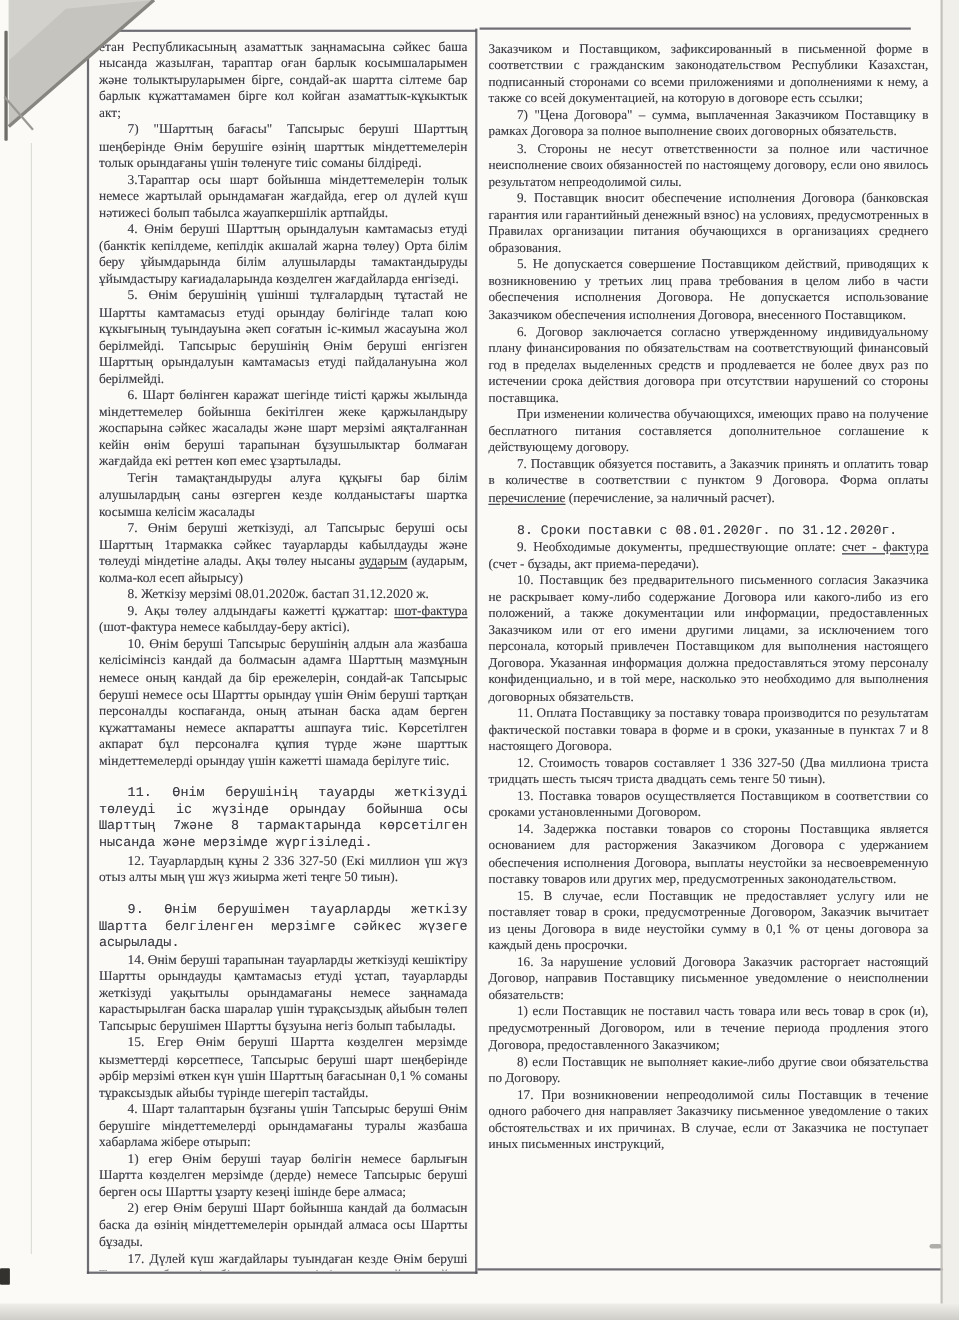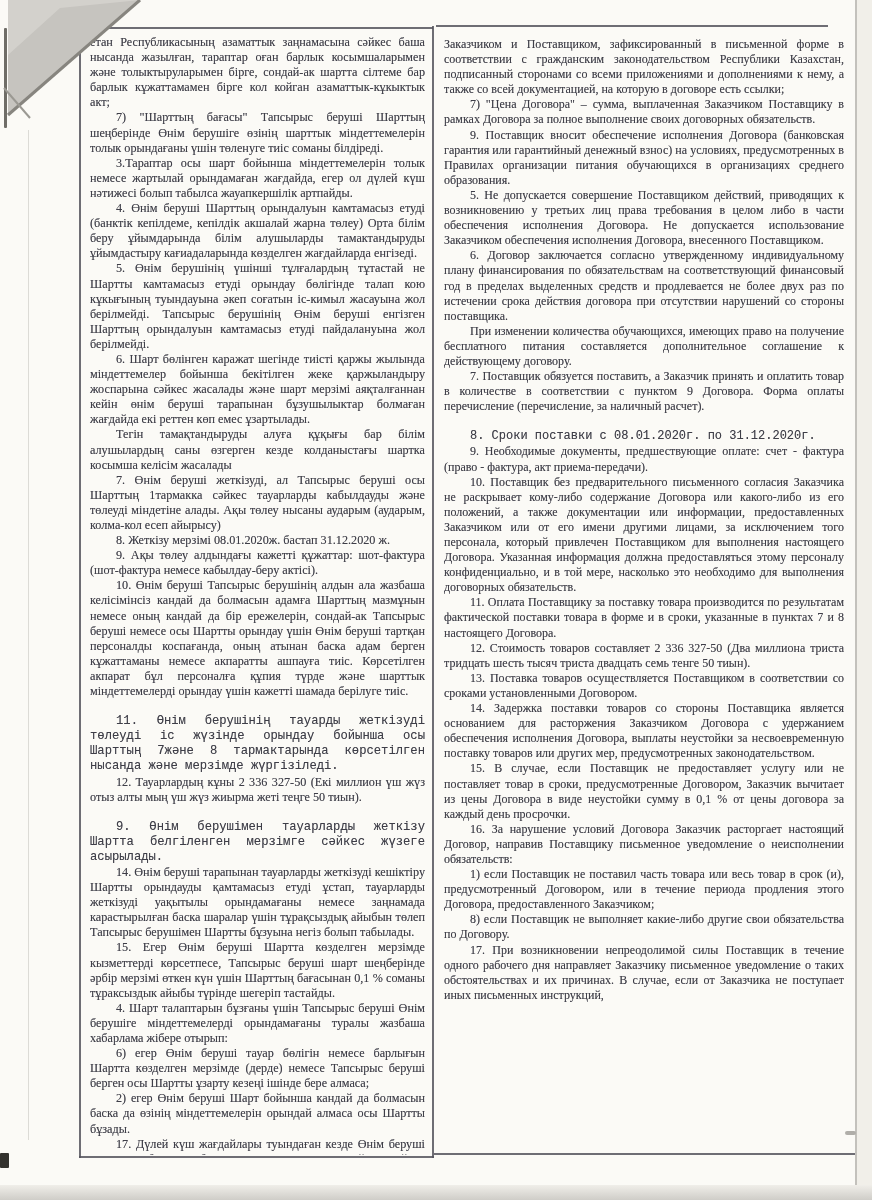--- a/index.html
+++ b/index.html
@@ -27,21 +27,21 @@
     text-align:justify;
     text-shadow:0 0 0.6px rgba(62,62,72,.45);
   }
   .cell-left {left:81px; width:351px;padding:6px 7px 0 9px; box-sizing:border-box;
               font-size:12.2px;line-height:15.1px;}
   .cell-right{left:436px;width:420px;padding:8px 12px 0 8px;box-sizing:border-box;
               font-size:12px;line-height:15.1px;}
   .para{margin:0;text-indent:26px;}
   .para.no-indent{text-indent:0;}
   .para.gap{margin-top:15px;font-family:Liberation Mono, monospace;}
-  .u{text-underline-offset:2px;}
+  .u{text-decoration:underline;text-underline-offset:2px;}
   
   .fold{position:absolute;left:0;top:0;width:150px;height:120px;z-index:5;}
   .edge-dark-left{position:absolute;left:4px;top:28px;width:3px;height:100px;
     background:#56544e;opacity:.85;border-radius:1px;}
   .edge-faint-left{position:absolute;left:28px;top:130px;width:1px;height:1010px;
     background:rgba(110,108,102,.22);}
   .paper-right-line{position:absolute;left:855px;top:0;width:2px;height:1200px;
     background:#c3c1bc;}
   .paper-right-area{position:absolute;left:857px;top:0;width:15px;height:1200px;
     background:#f1efe9;}
@@ -75,37 +75,38 @@
       <p class="para"><span>7. Өнім беруші жеткізуді, ал Тапсырыс беруші осы  Шарттың 1тармакка сәйкес тауарларды кабылдауды  және төлеуді міндетіне алады. Ақы төлеу нысаны </span><span class="u">аударым</span><span>  (аударым, колма-кол есеп айырысу)</span></p>
       <p class="para"><span>8. Жеткізу мерзімі 08.01.2020ж. бастап  31.12.2020 ж.</span></p>
       <p class="para"><span>9. Ақы төлеу алдындағы кажетті құжаттар: </span><span class="u">шот-фактура</span><span> (шот-фактура немесе кабылдау-беру актісі).</span></p>
       <p class="para"><span>10. Өнім беруші Тапсырыс берушінің алдын ала жазбаша келісімінсіз кандай да болмасын адамға Шарттың мазмұнын немесе оның кандай да бір ережелерін, сондай-ак Тапсырыс беруші немесе осы Шартты орындау үшін Өнім беруші тартқан персоналды коспағанда, оның атынан баска адам берген кұжаттаманы немесе акпаратты ашпауға тиіс. Көрсетілген акпарат бұл персоналға құпия түрде және шарттык міндеттемелерді орындау үшін кажетті шамада берілуге тиіс.</span></p>
       <p class="para gap"><span>11. Өнім берушінің тауарды жеткізуді төлеуді іс жүзінде орындау бойынша осы Шарттың 7және 8 тармактарында көрсетілген нысанда және мерзімде жүргізіледі.</span></p>
       <p class="para"><span>12. Тауарлардың кұны 2 336 327-50 (Екі миллион үш жүз отыз алты мың үш жүз жиырма жеті теңге 50 тиын).</span></p>
       <p class="para gap"><span>9. Өнім берушімен тауарларды жеткізу Шартта белгіленген мерзімге сәйкес жүзеге асырылады.</span></p>
       <p class="para"><span>14. Өнім беруші тарапынан тауарларды жеткізуді кешіктіру Шартты орындауды қамтамасыз етуді ұстап, тауарларды жеткізуді уақытылы орындамағаны немесе заңнамада карастырылған баска шаралар үшін тұрақсыздық айыбын төлеп Тапсырыс берушімен Шартты бұзуына негіз болып табылады.</span></p>
       <p class="para"><span>15. Егер Өнім беруші Шартта көзделген мерзімде кызметтерді көрсетпесе, Тапсырыс беруші шарт шеңберінде әрбір мерзімі өткен күн үшін Шарттың бағасынан 0,1 % соманы тұраксыздык айыбы түрінде шегеріп тастайды.</span></p>
       <p class="para"><span>4. Шарт талаптарын бұзғаны үшін Тапсырыс беруші Өнім берушіге міндеттемелерді орындамағаны туралы жазбаша хабарлама жібере отырып:</span></p>
-      <p class="para"><span>6) егер Өнім беруші тауар бөлігін немесе барлығын Шартта көзделген мерзімде (дерде) немесе Тапсырыс беруші берген осы Шартты ұзарту кезеңі ішінде бере алмаса;</span></p>
+      <p class="para"><span>1) егер Өнім беруші тауар бөлігін немесе барлығын Шартта көзделген мерзімде (дерде) немесе Тапсырыс беруші берген осы Шартты ұзарту кезеңі ішінде бере алмаса;</span></p>
       <p class="para"><span>2) егер Өнім беруші Шарт бойынша кандай да болмасын баска да өзінің міндеттемелерін орындай алмаса осы Шартты бұзады.</span></p>
       <p class="para"><span>17. Дүлей күш жағдайлары туындаған кезде Өнім беруші Тапсырыс берушіге бір жұмыс күн ішінде мұндай жағдайлар мен олардын себептері туралы жазбаша хабарлама жібереді. Егер Тапсырыс берушіден өзгеше жазбаша нұскаулыктар түспесе, Өнім</span></p>
     </div>
   <div class="cell cell-right" id="col-right">
       <p class="para no-indent"><span>Заказчиком и Поставщиком, зафиксированный в письменной форме в соответствии с гражданским законодательством Республики Казахстан, подписанный сторонами со всеми приложениями и дополнениями к нему, а также со всей документацией, на которую в договоре есть ссылки;</span></p>
       <p class="para"><span>7) "Цена Договора" – сумма, выплаченная Заказчиком Поставщику в рамках Договора за полное выполнение своих договорных обязательств.</span></p>
+      <p class="para"><span>3. Стороны не несут ответственности за полное или частичное неисполнение своих обязанностей по настоящему договору, если оно явилось результатом непреодолимой силы.</span></p>
       <p class="para"><span>9. Поставщик вносит обеспечение исполнения Договора (банковская гарантия или гарантийный денежный взнос) на условиях, предусмотренных в Правилах организации питания обучающихся в организациях среднего образования.</span></p>
       <p class="para"><span>5. Не допускается совершение Поставщиком действий, приводящих к возникновению у третьих лиц права требования в целом либо в части обеспечения исполнения Договора. Не допускается использование Заказчиком обеспечения исполнения Договора, внесенного Поставщиком.</span></p>
       <p class="para"><span>6. Договор заключается согласно утвержденному индивидуальному плану финансирования по обязательствам на соответствующий финансовый год в пределах выделенных средств и продлевается не более двух раз по истечении срока действия договора при отсутствии нарушений со стороны поставщика.</span></p>
       <p class="para"><span>При изменении количества обучающихся, имеющих право на получение бесплатного питания составляется дополнительное соглашение к действующему договору.</span></p>
       <p class="para"><span>7. Поставщик обязуется поставить, а Заказчик принять и оплатить товар в количестве в соответствии с пунктом 9 Договора. Форма оплаты  </span><span class="u">перечисление</span><span> (перечисление, за наличный расчет).</span></p>
       <p class="para gap"><span>8. Сроки поставки с 08.01.2020г. по 31.12.2020г.</span></p>
-      <p class="para"><span>9. Необходимые документы, предшествующие оплате: </span><span class="u">счет - фактура</span><span> (право - фактура, акт приема-передачи).</span></p>
+      <p class="para"><span>9. Необходимые документы, предшествующие оплате: </span><span class="u">счет - фактура</span><span> (счет - бұзады, акт приема-передачи).</span></p>
       <p class="para"><span>10. Поставщик без предварительного письменного согласия Заказчика не раскрывает кому-либо содержание Договора или какого-либо из его положений, а также документации или информации, предоставленных Заказчиком или от его имени другими лицами, за исключением того персонала, который привлечен Поставщиком для выполнения настоящего Договора. Указанная информация должна предоставляться этому персоналу конфиденциально, и в той мере, насколько это необходимо для выполнения договорных обязательств.</span></p>
       <p class="para"><span>11. Оплата Поставщику за поставку товара производится по результатам фактической поставки товара в форме и в сроки, указанные в пунктах 7 и 8 настоящего Договора.</span></p>
-      <p class="para"><span>12. Стоимость товаров составляет 2 336 327-50 (Два миллиона триста тридцать шесть тысяч триста двадцать семь тенге 50 тиын).</span></p>
+      <p class="para"><span>12. Стоимость товаров составляет 1 336 327-50 (Два миллиона триста тридцать шесть тысяч триста двадцать семь тенге 50 тиын).</span></p>
       <p class="para"><span>13. Поставка товаров осуществляется Поставщиком в соответствии со сроками установленными Договором.</span></p>
       <p class="para"><span>14. Задержка поставки товаров со стороны Поставщика является основанием для расторжения Заказчиком Договора с удержанием обеспечения исполнения Договора, выплаты неустойки за несвоевременную поставку товаров или других мер, предусмотренных законодательством.</span></p>
       <p class="para"><span>15. В случае, если Поставщик не предоставляет услугу или не поставляет товар в сроки, предусмотренные Договором, Заказчик вычитает из цены Договора в виде неустойки сумму в 0,1 % от цены договора за каждый день просрочки.</span></p>
       <p class="para"><span>16. За нарушение условий Договора Заказчик расторгает настоящий Договор, направив Поставщику письменное уведомление о неисполнении обязательств:</span></p>
       <p class="para"><span>1) если Поставщик не поставил часть товара или весь товар в срок (и), предусмотренный Договором, или в течение периода продления этого Договора, предоставленного Заказчиком;</span></p>
       <p class="para"><span>8) если Поставщик не выполняет какие-либо другие свои обязательства по Договору.</span></p>
       <p class="para"><span>17. При возникновении непреодолимой силы Поставщик в течение одного рабочего дня направляет Заказчику письменное уведомление о таких обстоятельствах и их причинах. В случае, если от Заказчика не поступает иных письменных инструкций,</span></p>
     </div>
 
   <svg class="fold" viewBox="0 0 150 120">

